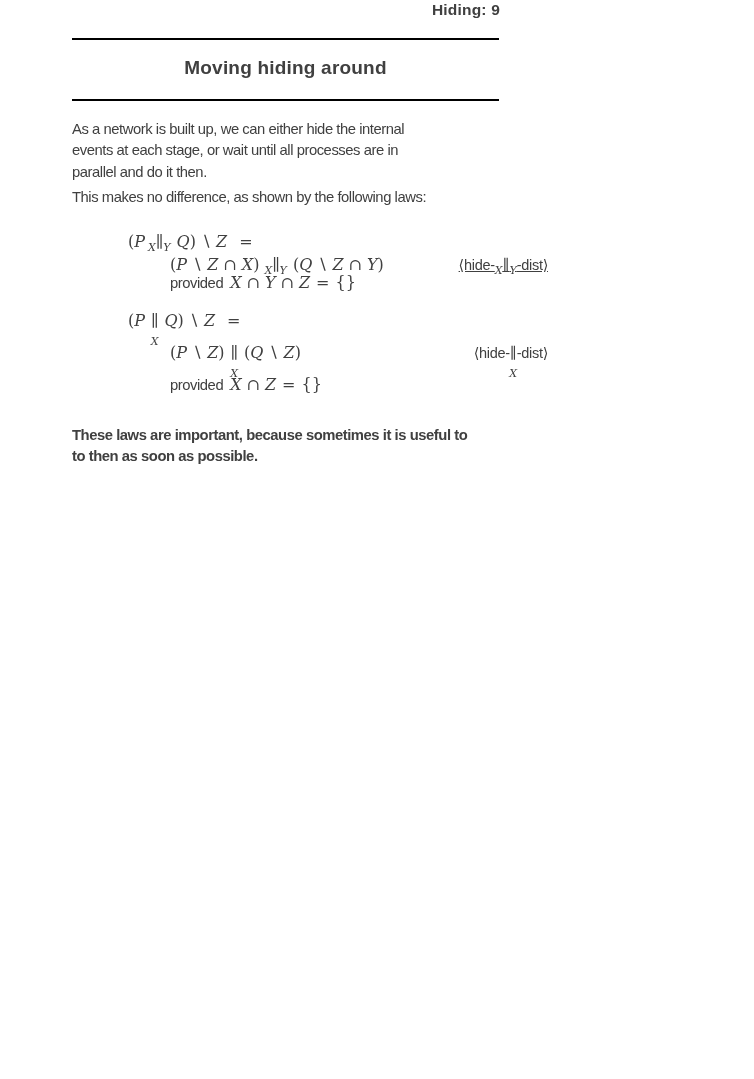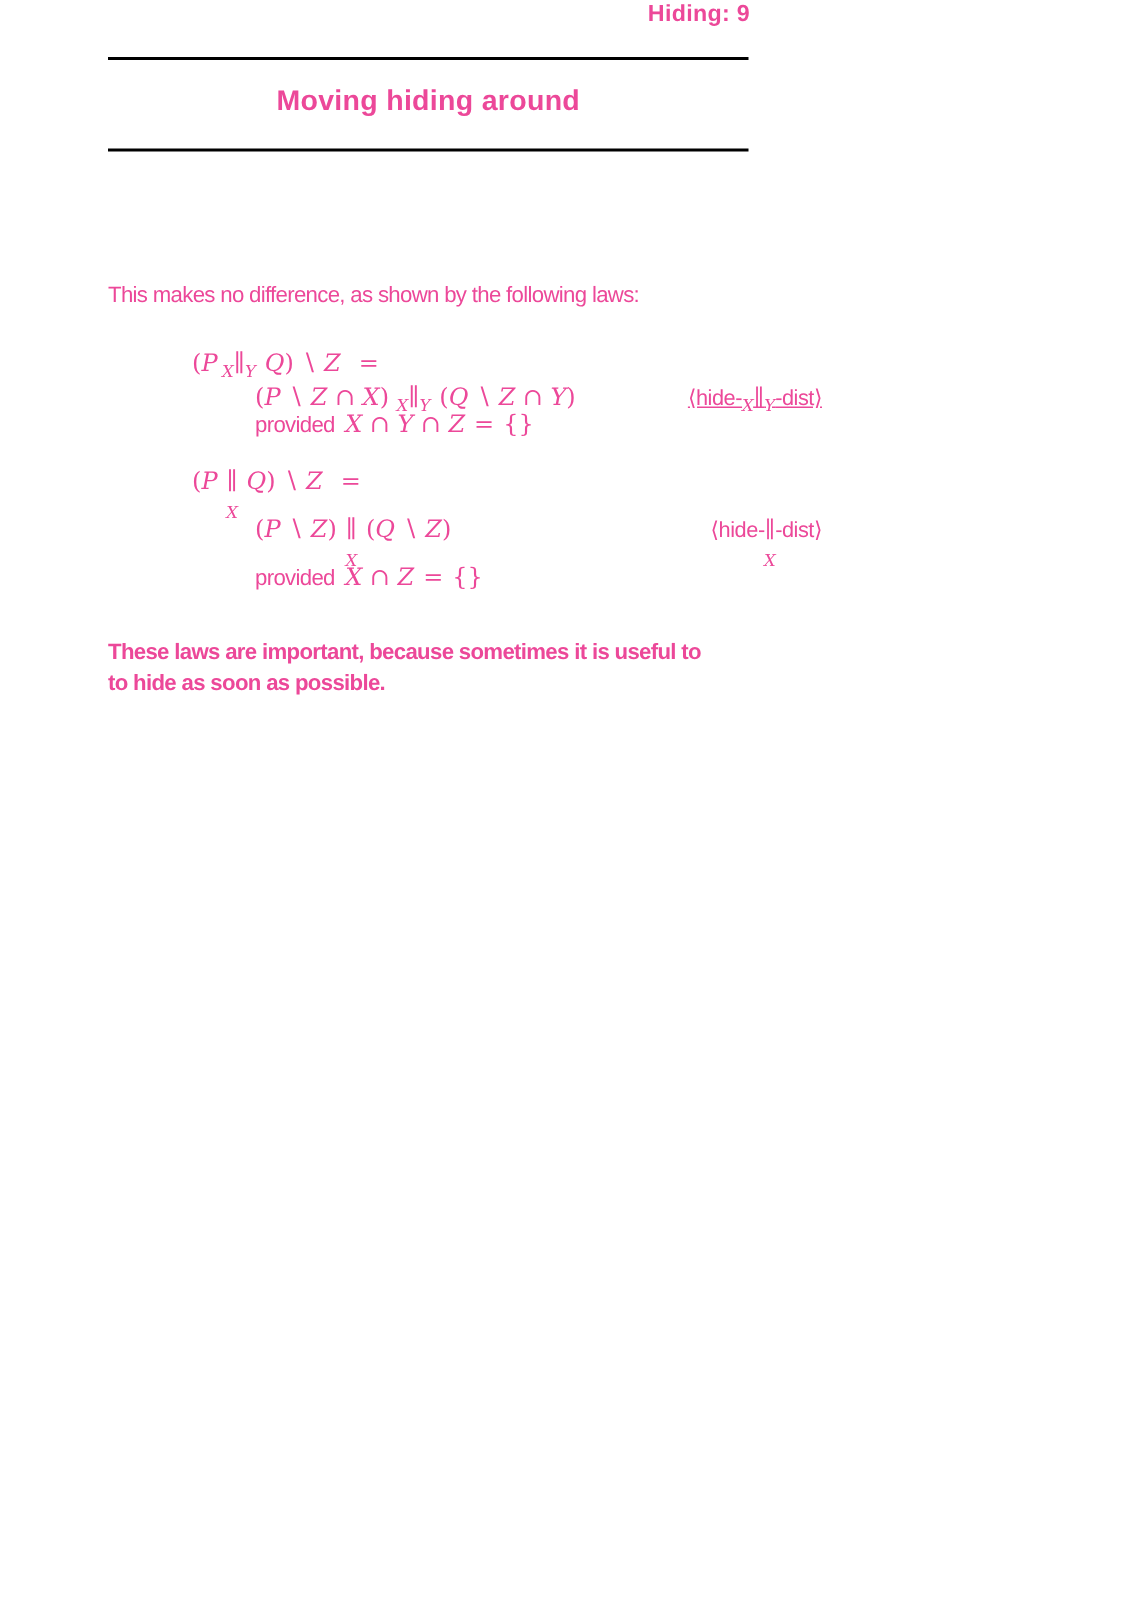--- a/index.html
+++ b/index.html
@@ -1,16 +1,16 @@
 <!DOCTYPE html>
 <html><head>
 <meta charset="utf-8">
 <style>
   html,body{margin:0;padding:0;background:#ffffff;}
-  .page{position:relative;width:754px;height:1079px;background:#ffffff;color:#ec4899;
+  .page{position:relative;width:754px;height:1079px;background:#ffffff;color:#404040;
         font-family:"Liberation Sans",sans-serif;overflow:hidden;}
   .abs{position:absolute;}
 
   .hdr{top:1px;left:72px;width:428px;text-align:right;font-size:15.5px;font-weight:700;letter-spacing:.2px;}
   .rule{left:72px;width:427px;height:1.5px;background:#000;}
   .r1{top:38px;}
   .r2{top:99px;}
   .title{top:57px;left:72px;width:427px;text-align:center;font-size:19px;font-weight:700;letter-spacing:.2px;}
 
   .para{left:72px;font-size:14.8px;line-height:21.3px;letter-spacing:-.45px;white-space:nowrap;}
@@ -50,20 +50,25 @@
 <body>
 
 <div class="page">
 
   <div class="abs hdr">Hiding: 9</div>
 
   <div class="abs rule r1"></div>
   <div class="abs title">Moving hiding around</div>
   <div class="abs rule r2"></div>
 
+  <div class="abs para p1">
+    <div>As a network is built up, we can either hide the internal</div>
+    <div>events at each stage, or wait until all processes are in</div>
+    <div>parallel and do it then.</div>
+  </div>
 
   <div class="abs para p2">This makes no difference, as shown by the following laws:</div>
 
   <div class="abs mline l11"><span class="u">(</span><span class="v">P</span><span class="sub ml3">X</span><span class="u">∥</span><span class="sub">Y</span><span class="v ml6">Q</span><span class="u">)</span><span class="u op">∖</span><span class="v">Z</span><span class="u eqg">=</span></div>
 
   <div class="abs mline l12"><span class="u">(</span><span class="v">P</span><span class="u op">∖</span><span class="v">Z</span><span class="u op">∩</span><span class="v">X</span><span class="u">)</span><span class="sub ml5">X</span><span class="u">∥</span><span class="sub">Y</span><span class="u ml6">(</span><span class="v">Q</span><span class="u op">∖</span><span class="v">Z</span><span class="u op">∩</span><span class="v">Y</span><span class="u">)</span></div>
 
   <div class="abs mline ann a1"><span class="annt">⟨hide-</span><span class="sub">X</span><span class="u">∥</span><span class="sub">Y</span><span class="annt">-dist⟩</span></div>
 
   <div class="abs mline l13"><span class="kw">provided</span><span class="v">X</span><span class="u op">∩</span><span class="v">Y</span><span class="u op">∩</span><span class="v">Z</span><span class="u eqop">=</span><span class="u">{}</span></div>
@@ -71,16 +76,16 @@
   <div class="abs mline l21"><span class="u">(</span><span class="v">P</span><span class="parx ml6"><span class="u">∥</span><span class="under">X</span></span><span class="v ml6">Q</span><span class="u">)</span><span class="u op">∖</span><span class="v">Z</span><span class="u eqg">=</span></div>
 
   <div class="abs mline l22"><span class="u">(</span><span class="v">P</span><span class="u op">∖</span><span class="v">Z</span><span class="u">)</span><span class="parx ml6"><span class="u">∥</span><span class="under">X</span></span><span class="u ml6">(</span><span class="v">Q</span><span class="u op">∖</span><span class="v">Z</span><span class="u">)</span></div>
 
   <div class="abs mline ann a2"><span class="annt">⟨hide-</span><span class="parx"><span class="u">∥</span><span class="under">X</span></span><span class="annt">-dist⟩</span></div>
 
   <div class="abs mline l23"><span class="kw">provided</span><span class="v">X</span><span class="u op">∩</span><span class="v">Z</span><span class="u eqop">=</span><span class="u">{}</span></div>
 
   <div class="abs para p3">
     <div>These laws are important, because sometimes it is useful to</div>
-    <div>to hide as soon as possible.</div>
+    <div>to then as soon as possible.</div>
   </div>
 
 </div>
 
 </body></html>

